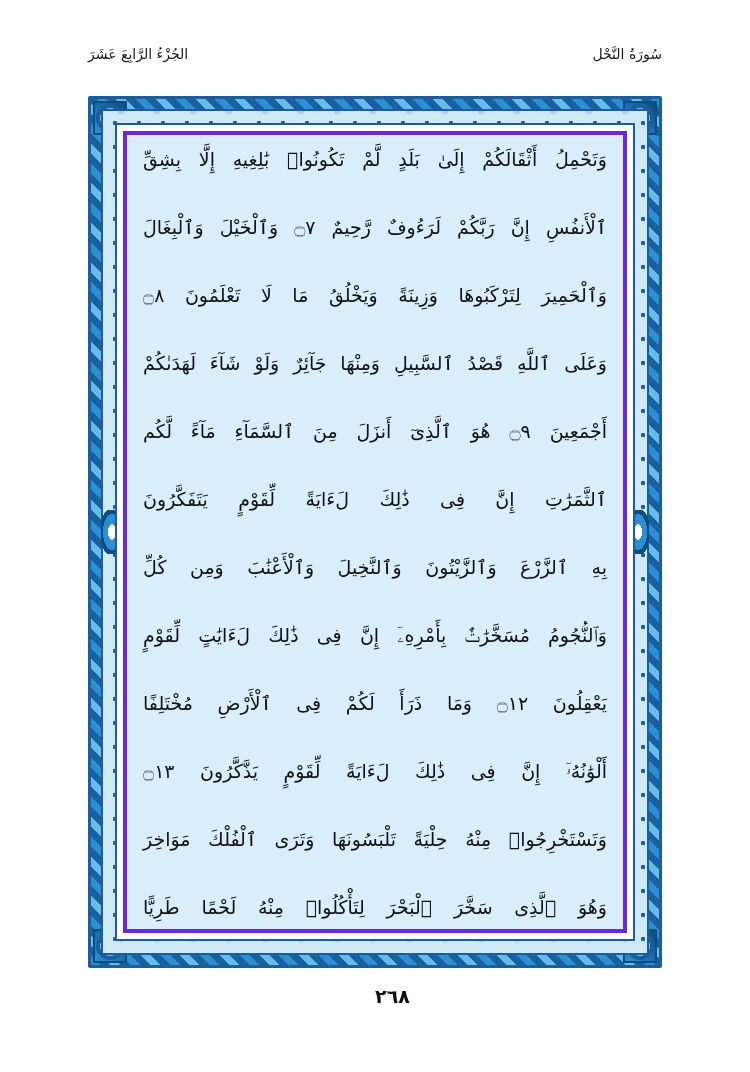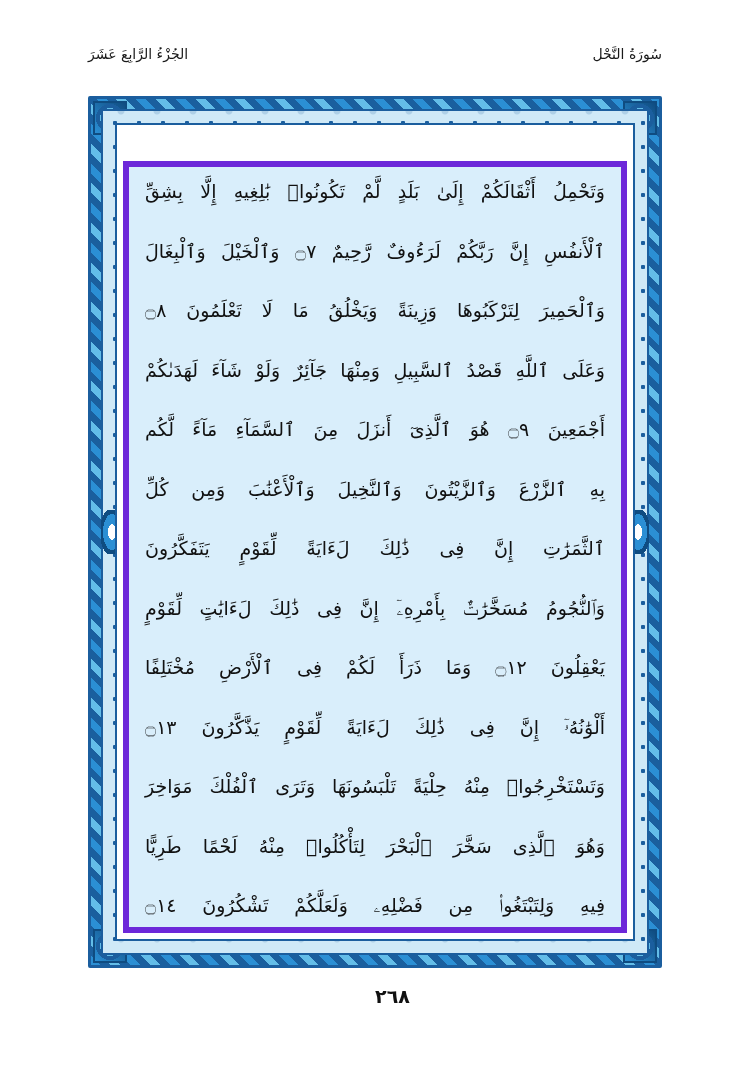--- a/index.html
+++ b/index.html
@@ -86,25 +86,24 @@
     bottom: 12px;
     box-sizing: border-box;
     border: 2px solid #1b5e9e;
     background: #ffffff;
     padding: 4px;
   }
   .text-area {
     position: absolute;
     inset: 6px;
     box-sizing: border-box;
-    border: 6px solid #6d28d9;
+    border: 4px solid #6d28d9;
     background: #d9eefb;
     overflow: hidden;
     padding: 14px 16px 10px 16px;
-    margin-top: 30px;
   }
 
   
   .corner {
     position: absolute;
     width: 34px;
     height: 34px;
     background:
       radial-gradient(circle at 50% 50%, #0f4c81 0 6px, #63bde8 6px 10px, #1b5e9e 10px 14px, transparent 14px),
       linear-gradient(45deg, #2b8fd4, #0f4c81);
@@ -180,28 +179,27 @@
       <div class="side-medallion right"></div>
 
       <div class="frame-inner">
         <div class="text-area">
           <div class="lines">
             <div class="qline">وَتَحْمِلُ أَثْقَالَكُمْ إِلَىٰ بَلَدٍ لَّمْ تَكُونُوا۟ بَٰلِغِيهِ إِلَّا بِشِقِّ</div>
             <div class="qline">ٱلْأَنفُسِ إِنَّ رَبَّكُمْ لَرَءُوفٌ رَّحِيمٌ ۝٧ وَٱلْخَيْلَ وَٱلْبِغَالَ</div>
             <div class="qline">وَٱلْحَمِيرَ لِتَرْكَبُوهَا وَزِينَةً وَيَخْلُقُ مَا لَا تَعْلَمُونَ ۝٨</div>
             <div class="qline">وَعَلَى ٱللَّهِ قَصْدُ ٱلسَّبِيلِ وَمِنْهَا جَآئِرٌ وَلَوْ شَآءَ لَهَدَىٰكُمْ</div>
             <div class="qline">أَجْمَعِينَ ۝٩ هُوَ ٱلَّذِىٓ أَنزَلَ مِنَ ٱلسَّمَآءِ مَآءً لَّكُم</div>
+            <div class="qline">ٱلثَّمَرَٰتِ إِنَّ فِى ذَٰلِكَ لَءَايَةً لِّقَوْمٍ يَتَفَكَّرُونَ</div>
             <div class="qline">بِهِ ٱلزَّرْعَ وَٱلزَّيْتُونَ وَٱلنَّخِيلَ وَٱلْأَعْنَٰبَ وَمِن كُلِّ</div>
-            <div class="qline">ٱلثَّمَرَٰتِ إِنَّ فِى ذَٰلِكَ لَءَايَةً لِّقَوْمٍ يَتَفَكَّرُونَ</div>
             <div class="qline">وَٱلنُّجُومُ مُسَخَّرَٰتٌۢ بِأَمْرِهِۦٓ إِنَّ فِى ذَٰلِكَ لَءَايَٰتٍ لِّقَوْمٍ</div>
             <div class="qline">يَعْقِلُونَ ۝١٢ وَمَا ذَرَأَ لَكُمْ فِى ٱلْأَرْضِ مُخْتَلِفًا</div>
             <div class="qline">أَلْوَٰنُهُۥٓ إِنَّ فِى ذَٰلِكَ لَءَايَةً لِّقَوْمٍ يَذَّكَّرُونَ ۝١٣</div>
             <div class="qline">وَتَسْتَخْرِجُوا۟ مِنْهُ حِلْيَةً تَلْبَسُونَهَا وَتَرَى ٱلْفُلْكَ مَوَاخِرَ</div>
             <div class="qline">وَهُوَ ٱلَّذِى سَخَّرَ ٱلْبَحْرَ لِتَأْكُلُوا۟ مِنْهُ لَحْمًا طَرِيًّا</div>
-            <div class="qline">فِيهِ وَلِتَبْتَغُوا۟ مِن فَضْلِهِۦ وَلَعَلَّكُمْ تَشْكُرُونَ ۝١٤</div>
           </div>
         </div>
       </div>
     </div>
   </div>
 
   <div class="page-number">٢٦٨</div>
 
 </div>
 

